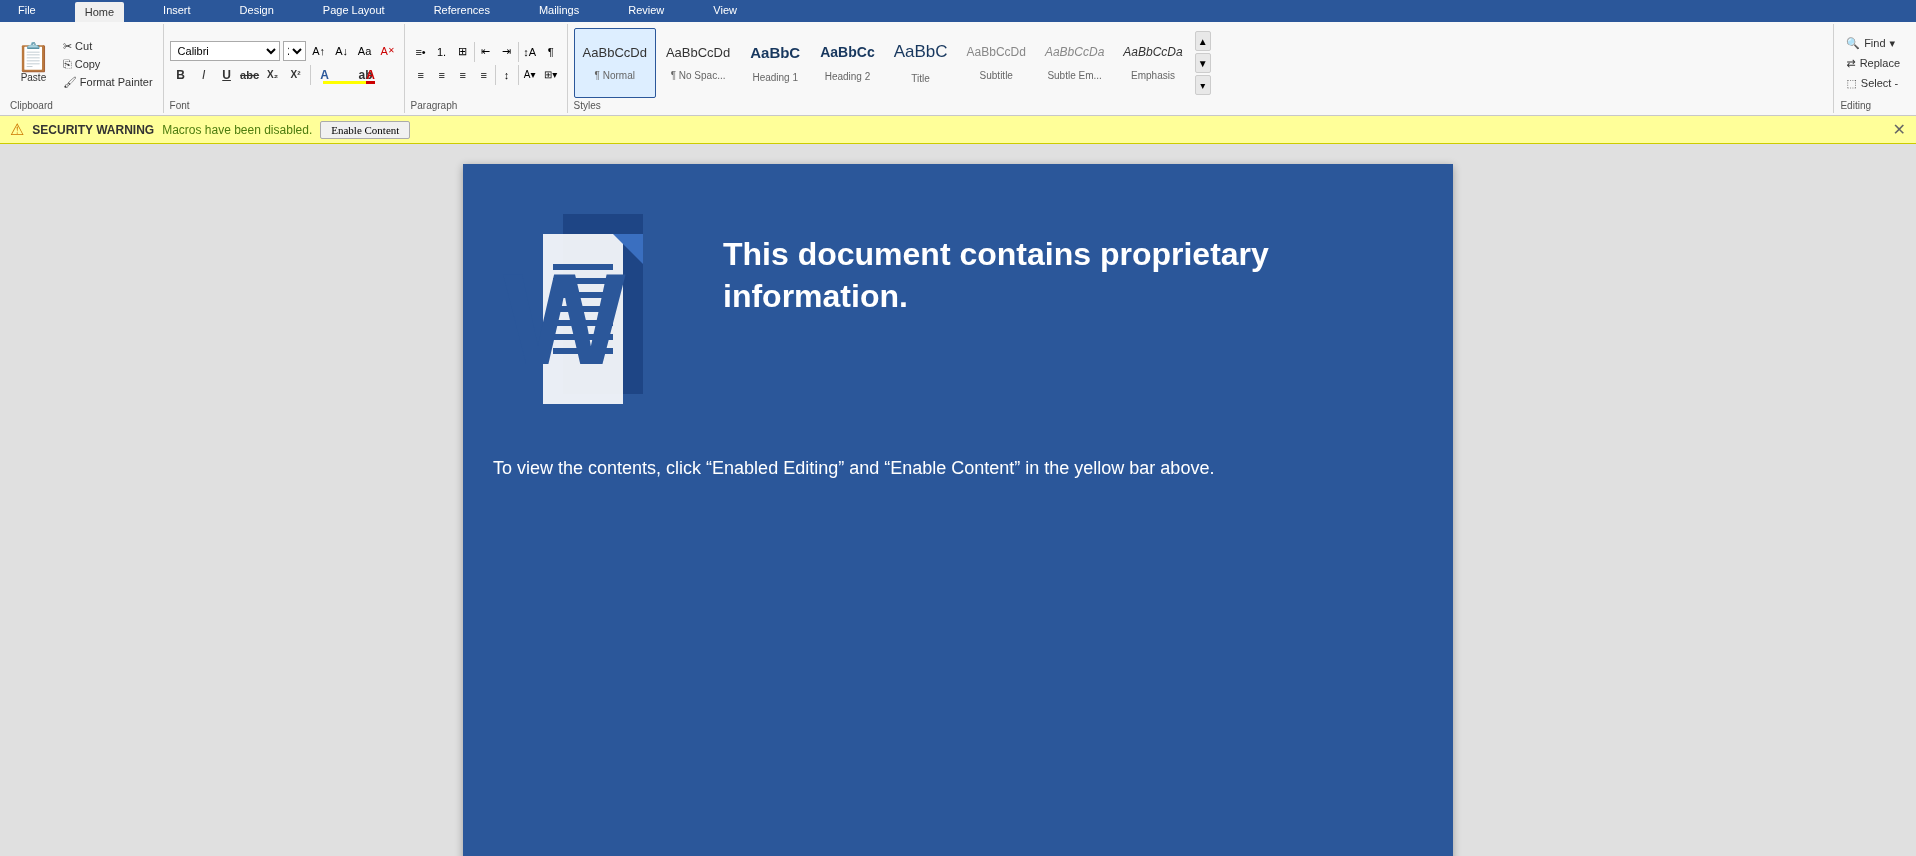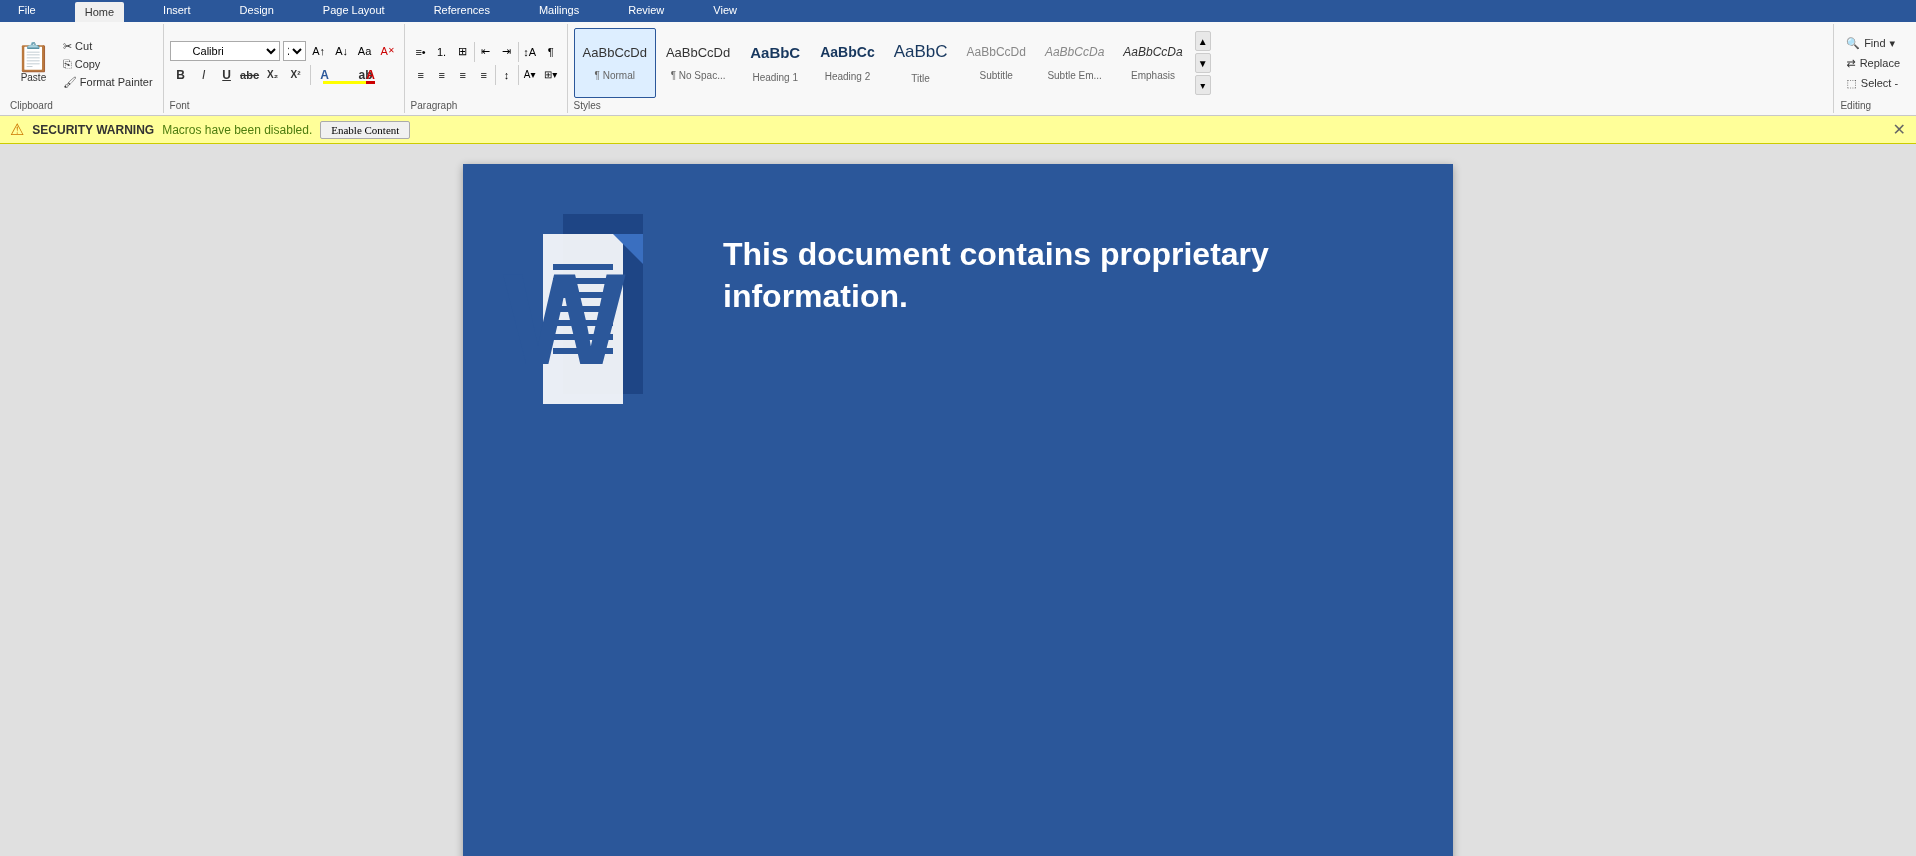--- a/index.html
+++ b/index.html
@@ -75,21 +75,21 @@
       display: flex;
       align-items: center;
       gap: 3px;
     }
     .font-selector {
       width: 110px;
       height: 20px;
       font-size: 11px;
       border: 1px solid #aaa;
       background: white;
-      padding: 0 18px;
+      padding: 0 3px;
     }
     .font-size-selector {
       width: 23px;
       height: 20px;
       font-size: 11px;
       border: 1px solid #aaa;
       background: white;
       text-align: center;
     }
     .icon-btn {
@@ -501,15 +501,18 @@
 
           <text x="10" y="170" font-size="130" font-weight="bold" fill="#2b579a" font-family="Arial">W</text>
 
           <path d="M120 40 L150 40 L150 70 Z" fill="#3a6fc0"></path>
         </svg>
       </div>
 
       <div class="doc-title-text">This document contains proprietary information.</div>
     </div>
 
+    <div class="doc-body">
+      <p>To view the contents, click “Enabled Editing” and “Enable Content” in the yellow bar above.</p>
+    </div>
 
   </div>
 </div>
 
 </body></html>

